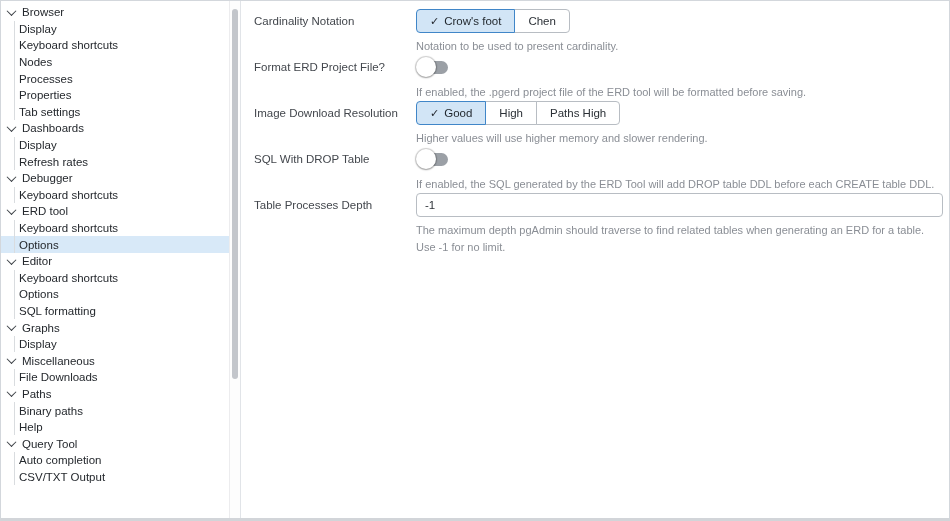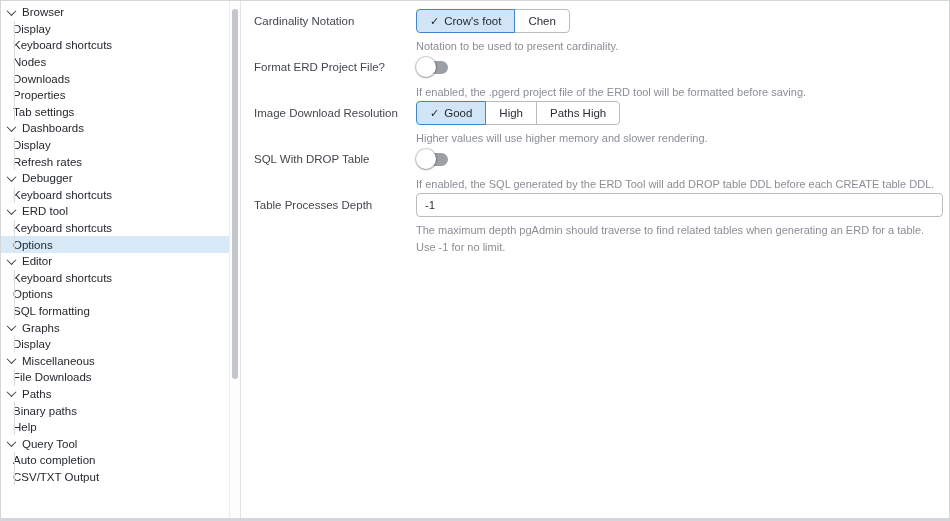--- a/index.html
+++ b/index.html
@@ -43,21 +43,21 @@
     align-items: center;
     flex: 0 0 21px;
   }
   .tree-row .chev i {
     display: block;
     width: 7px; height: 7px;
     border-right: 1.6px solid #3c4046;
     border-bottom: 1.6px solid #3c4046;
     transform: rotate(45deg) translate(-1px,-1px);
   }
-  .tree-row.child { padding-left: 12px; }
+  .tree-row.child { padding-left: 18px; }
   .tree-row.child::before {
     content: "";
     position: absolute;
     left: 13px; top: 0; bottom: 0;
     width: 1px;
     background: #d9dcdf;
   }
   
   .vscroll {
     flex: 0 0 12px;
@@ -181,21 +181,21 @@
       <div class="tree-row child">
         <span>Display</span>
       </div>
       <div class="tree-row child">
         <span>Keyboard shortcuts</span>
       </div>
       <div class="tree-row child">
         <span>Nodes</span>
       </div>
       <div class="tree-row child">
-        <span>Downloads</span>
+        <span>Processes</span>
       </div>
       <div class="tree-row child">
         <span>Properties</span>
       </div>
       <div class="tree-row child">
         <span>Tab settings</span>
       </div>
       <div class="tree-row parent">
         <span class="chev">
           <i></i>

